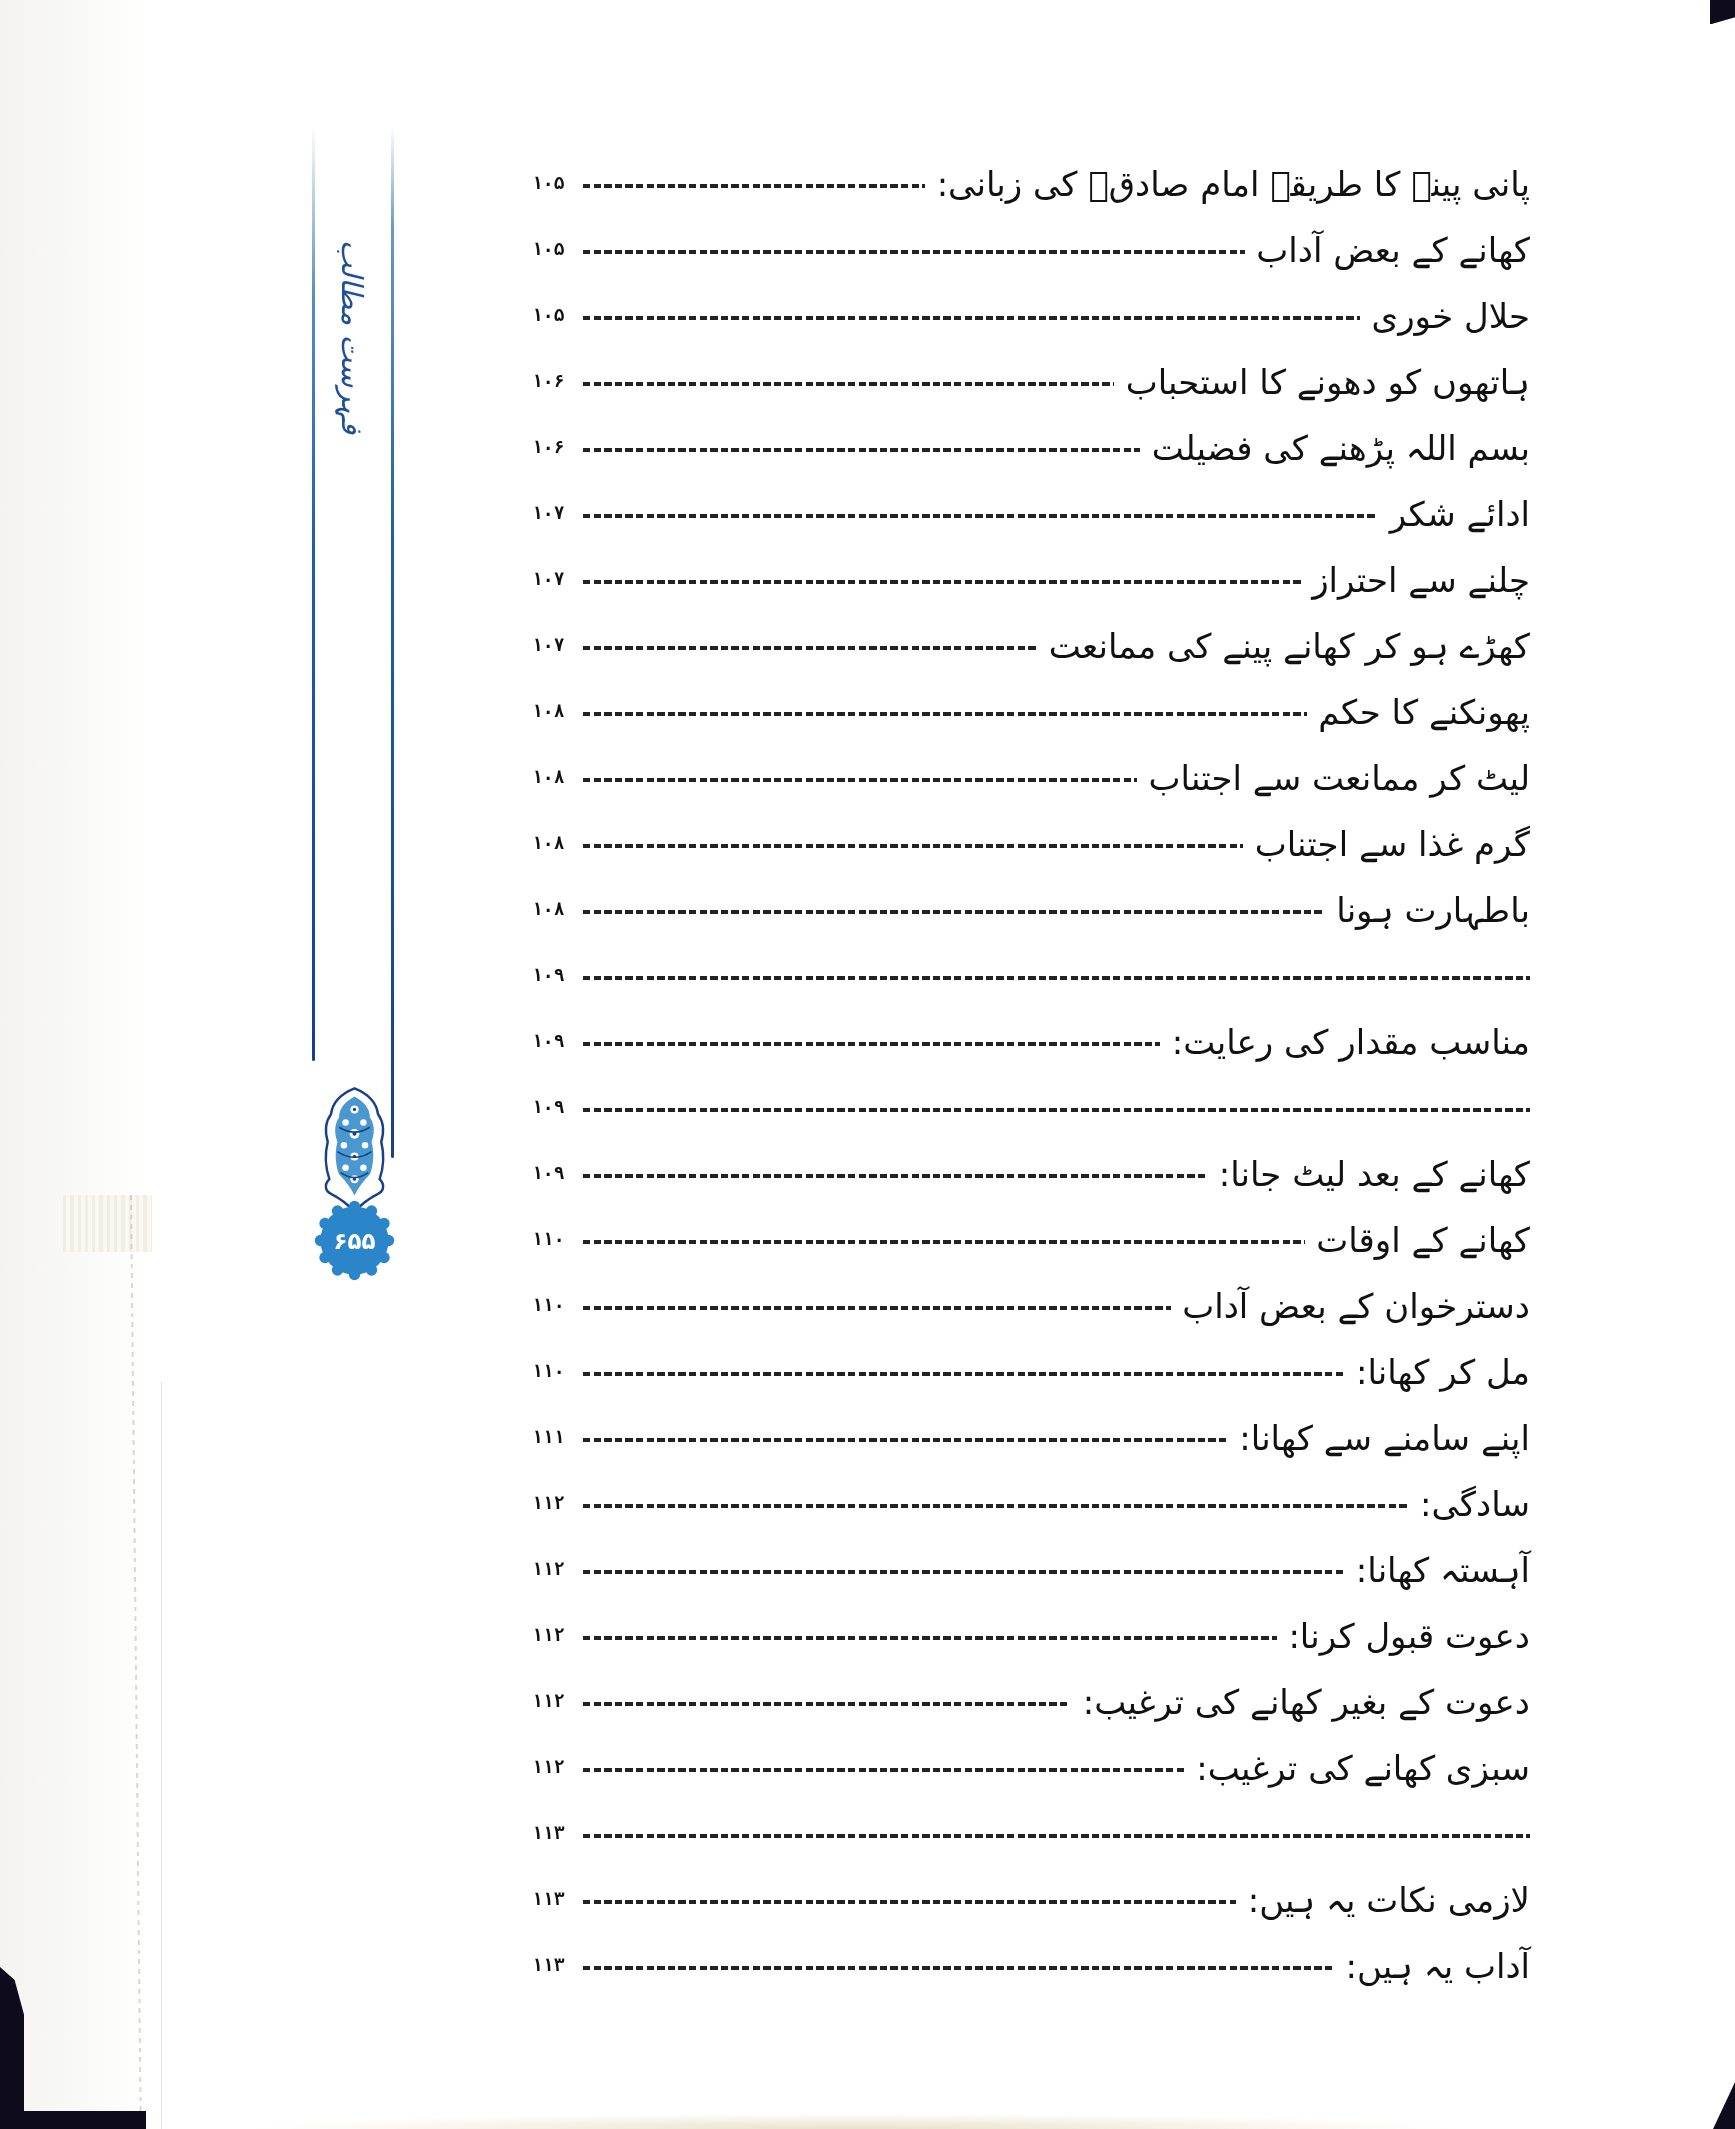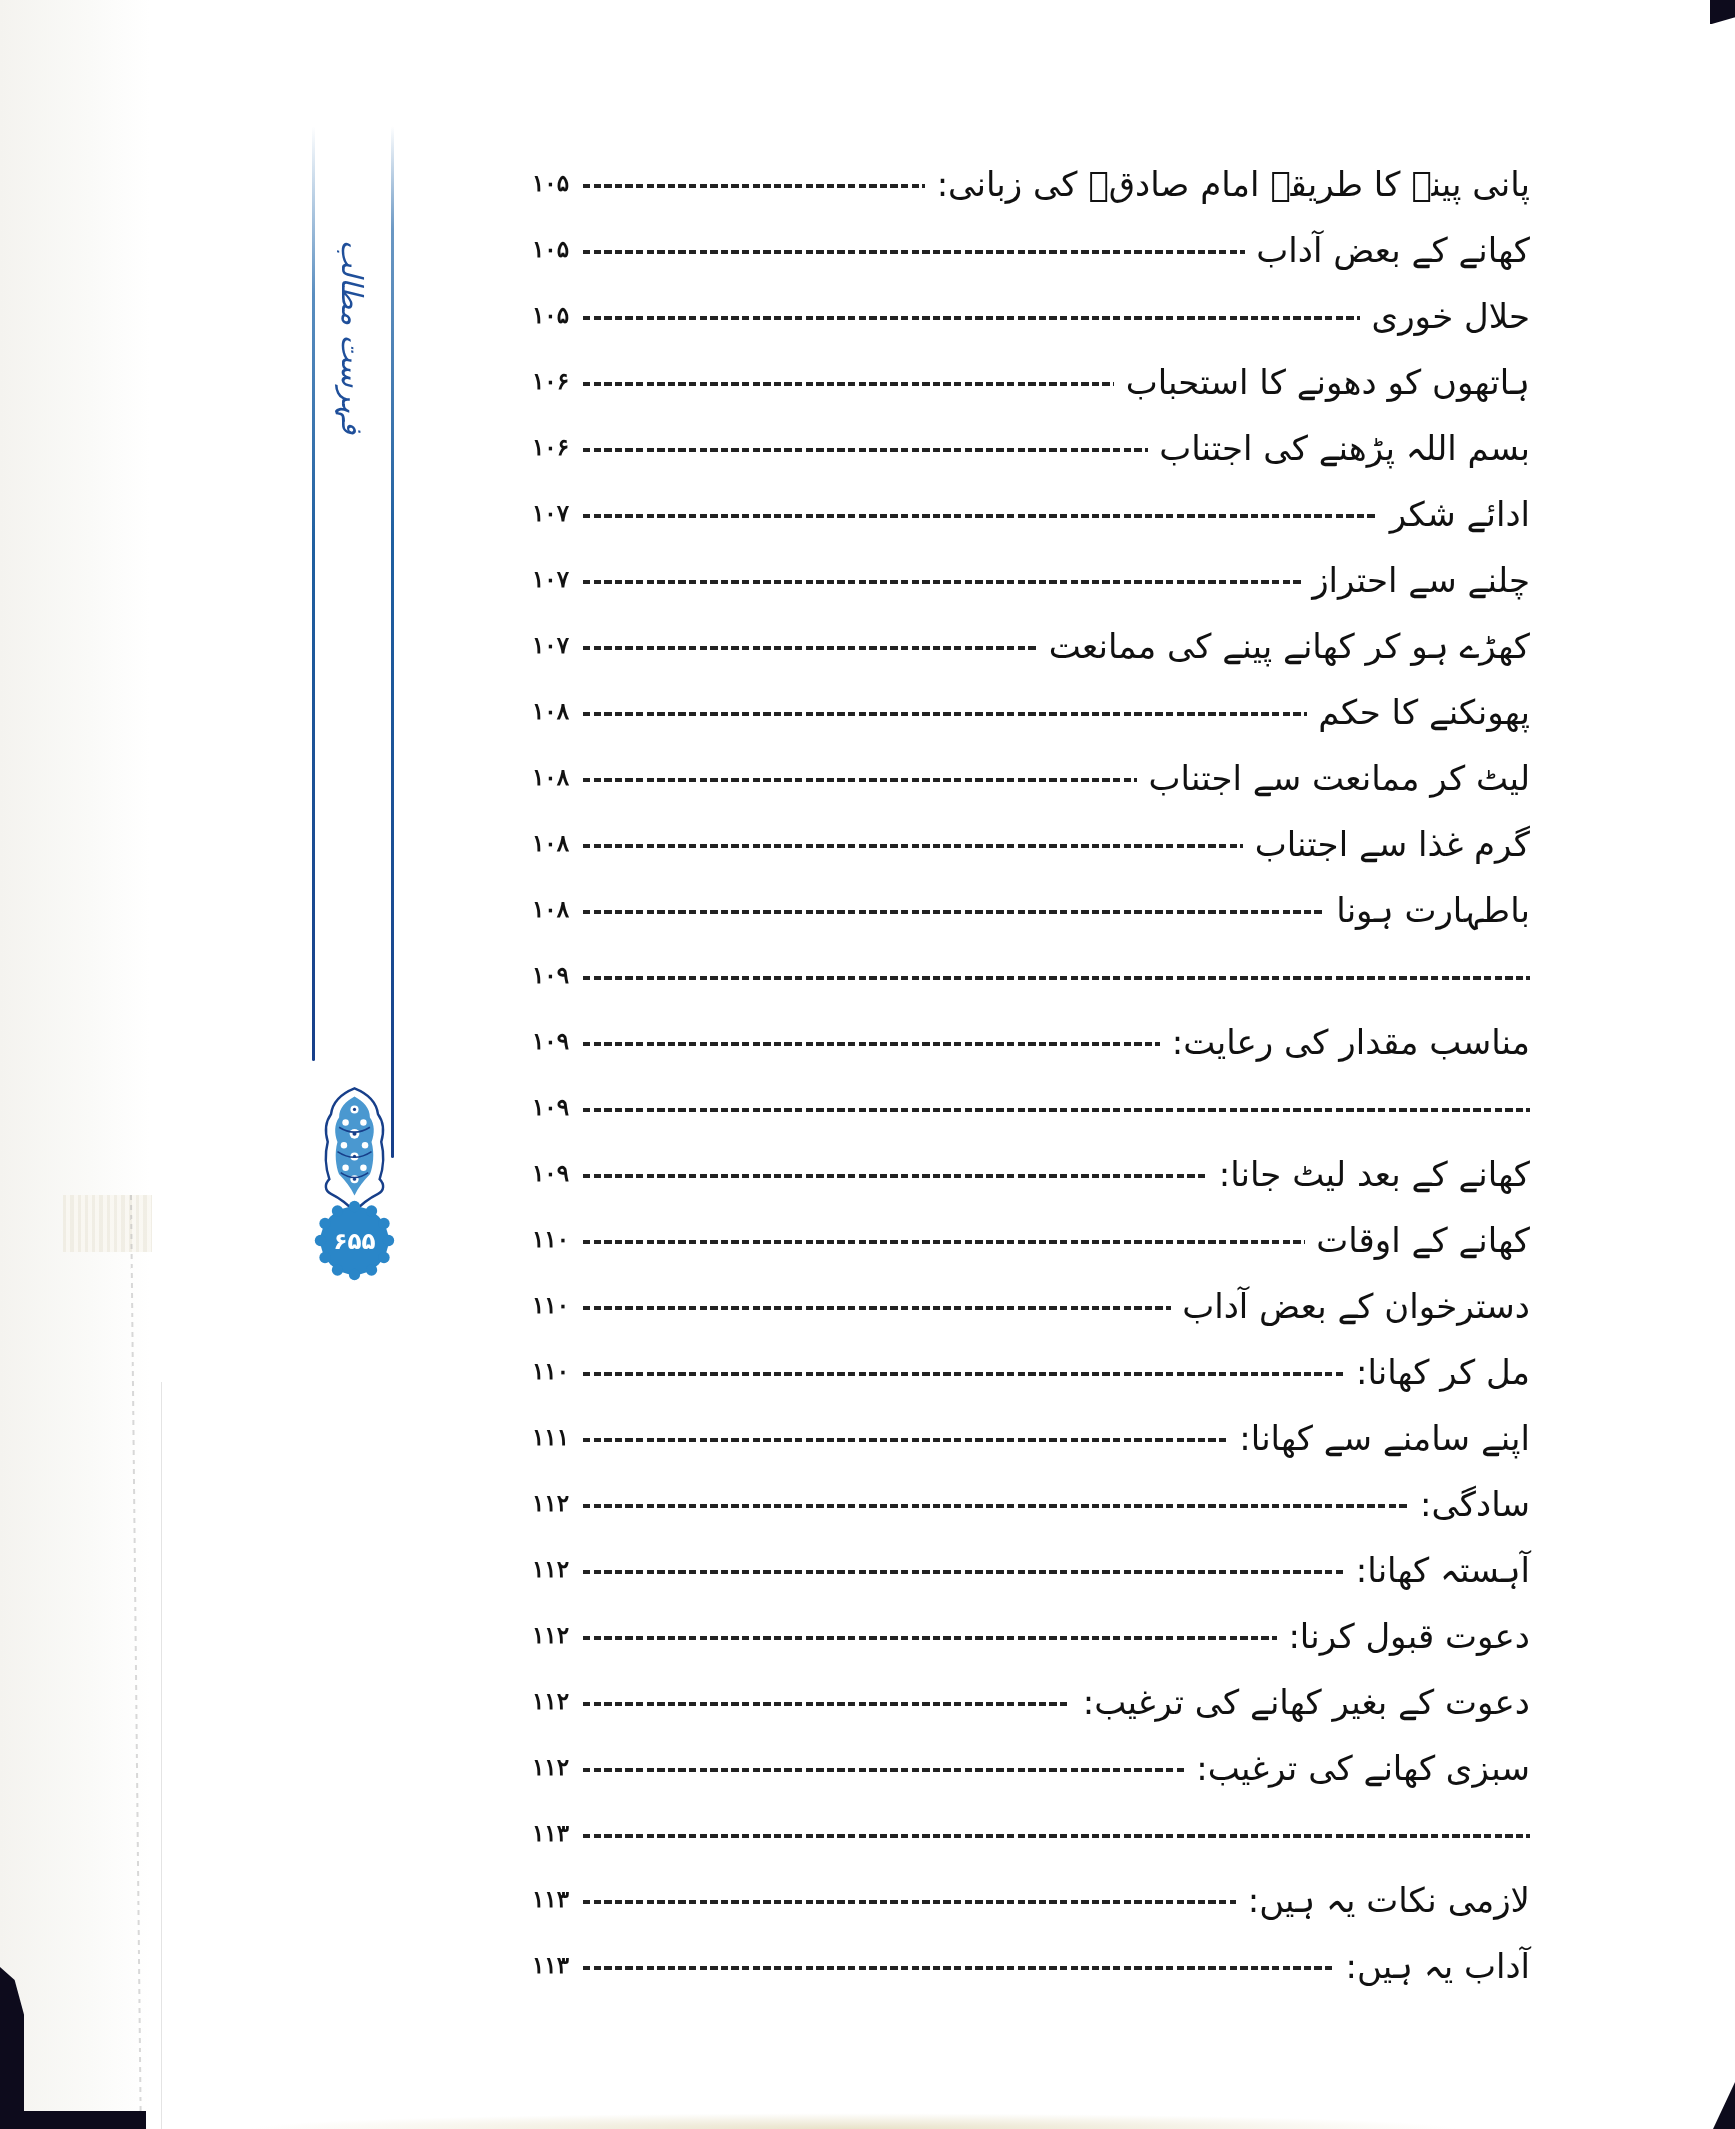--- a/index.html
+++ b/index.html
@@ -198,23 +198,23 @@
       padding-bottom: 1.6px;
     }
     .toc-leader {
       flex: 1;
       height: 3.3px;
       margin-bottom: 16.3px;
       background: repeating-linear-gradient(90deg, #222 0 7.3px, transparent 7.3px 10.6px);
     }
     .toc-page {
       direction: rtl;
-      font-family: Liberation Serif, serif;
+      font-family: Liberation Mono, monospace;
       font-weight: bold;
-      font-size: 23px;
+      font-size: 18px;
       line-height: 36px;
       color: #111111;
       white-space: nowrap;
       padding-right: 1.6px;
       padding-bottom: 1.6px;
       min-width: 49px;
       text-align: left;
     }
   </style>
 </head>
@@ -302,21 +302,21 @@
     <span class="toc-title">حلال خوری</span>
     <span class="toc-leader"></span>
     <span class="toc-page">۱۰۵</span>
   </div>
   <div class="toc-row">
     <span class="toc-title">ہاتھوں کو دھونے کا استحباب</span>
     <span class="toc-leader"></span>
     <span class="toc-page">۱۰۶</span>
   </div>
   <div class="toc-row">
-    <span class="toc-title">بسم اللہ پڑھنے کی اجتناب</span>
+    <span class="toc-title">بسم اللہ پڑھنے کی فضیلت</span>
     <span class="toc-leader"></span>
     <span class="toc-page">۱۰۶</span>
   </div>
   <div class="toc-row">
     <span class="toc-title">ادائے شکر</span>
     <span class="toc-leader"></span>
     <span class="toc-page">۱۰۷</span>
   </div>
   <div class="toc-row">
     <span class="toc-title">چلنے سے احتراز</span>

